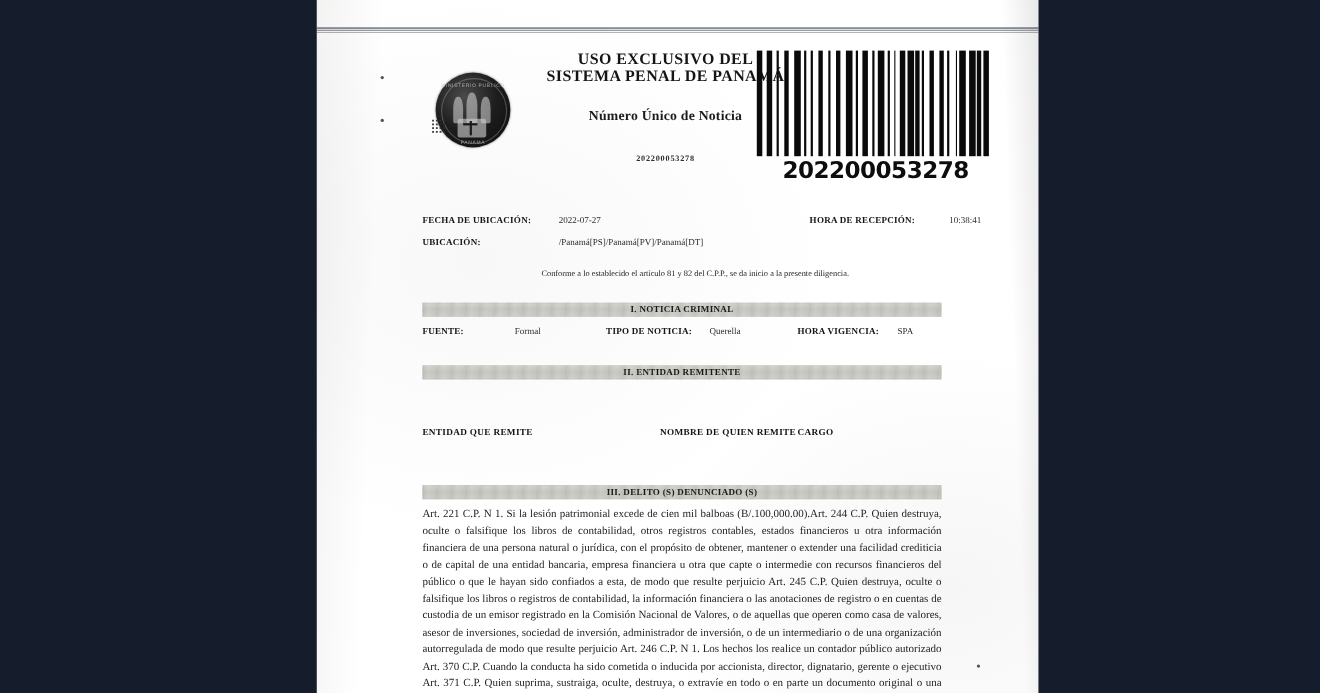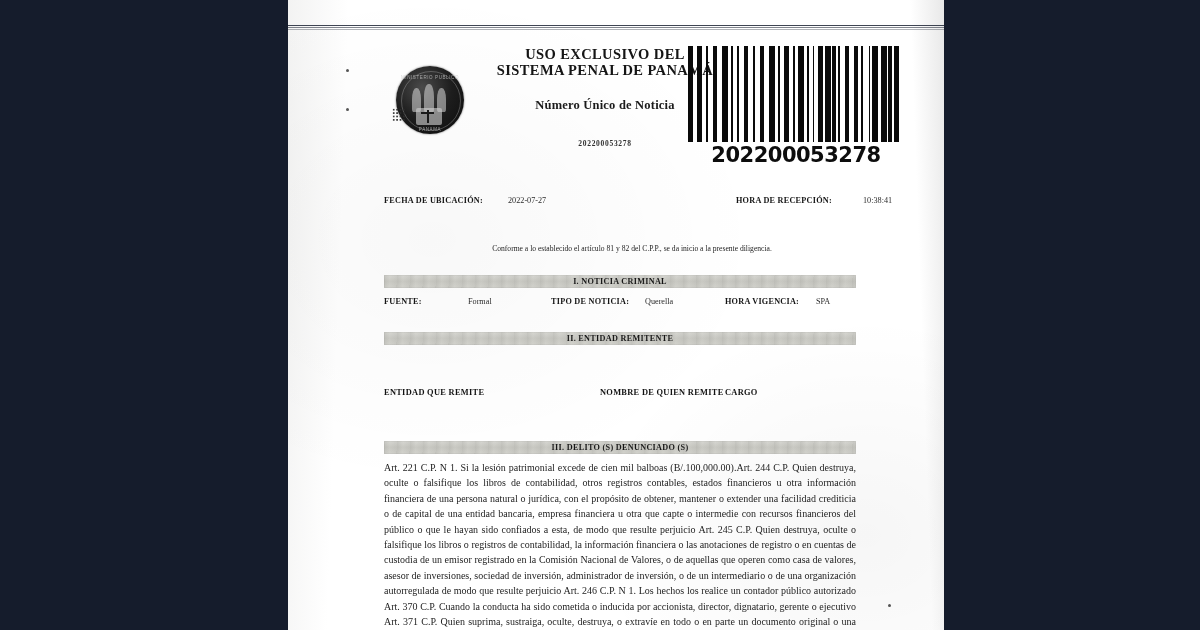--- a/index.html
+++ b/index.html
@@ -241,20 +241,24 @@
       </div>
     </div>
 
     <div class="meta">
       <div class="row">
         <span class="lbl" style="left:96px;">FECHA DE UBICACIÓN:</span>
         <span class="val" style="left:220px;">2022-07-27</span>
         <span class="lbl" style="left:448px;">HORA DE RECEPCIÓN:</span>
         <span class="val" style="left:575px;">10:38:41</span>
       </div>
+      <div class="row" style="height:22px;">
+        <span class="lbl" style="left:96px;">UBICACIÓN:</span>
+        <span class="val" style="left:220px;">/Panamá[PS]/Panamá[PV]/Panamá[DT]</span>
+      </div>
     </div>
 
     <div class="conforme">Conforme a lo establecido el artículo 81 y 82 del C.P.P., se da inicio a la presente diligencia.</div>
 
     <div class="sec" style="top:275px;">
       <span>I. NOTICIA CRIMINAL</span>
     </div>
 
     <div class="meta" style="top:297px;">
       <div class="row">

